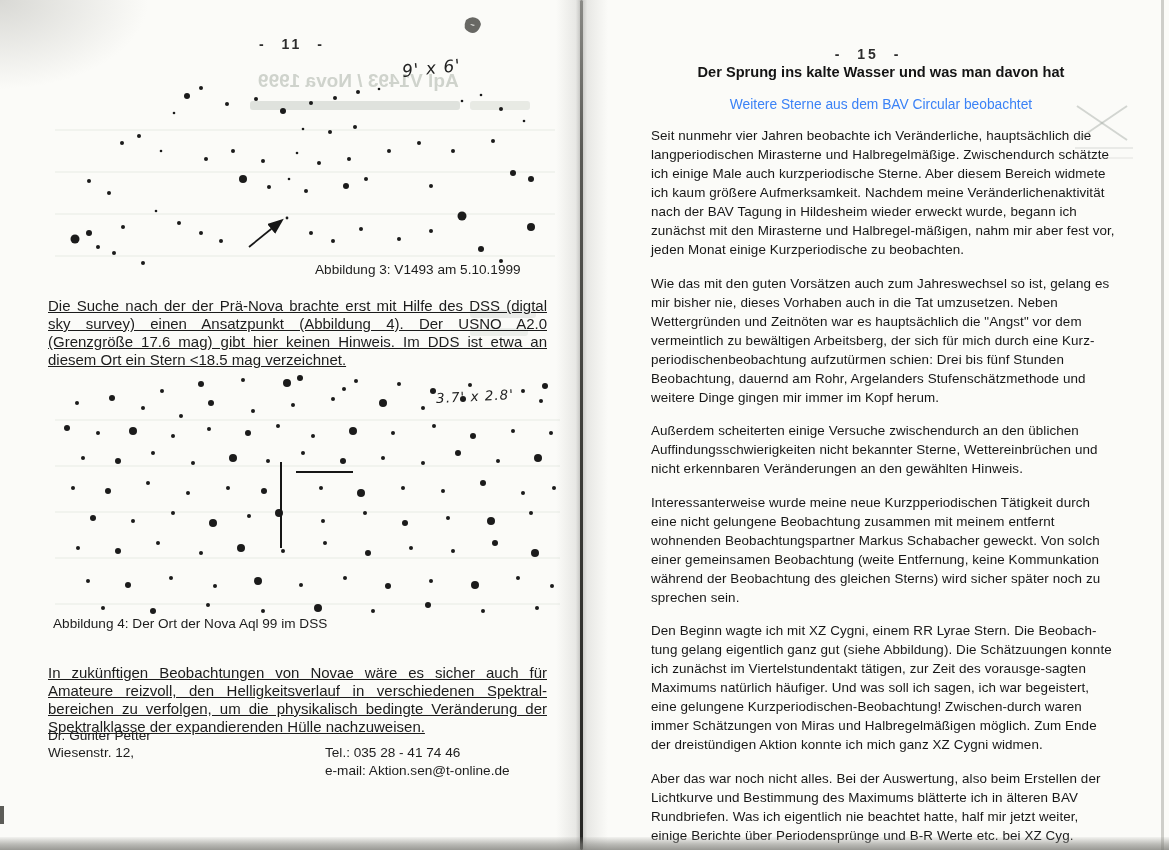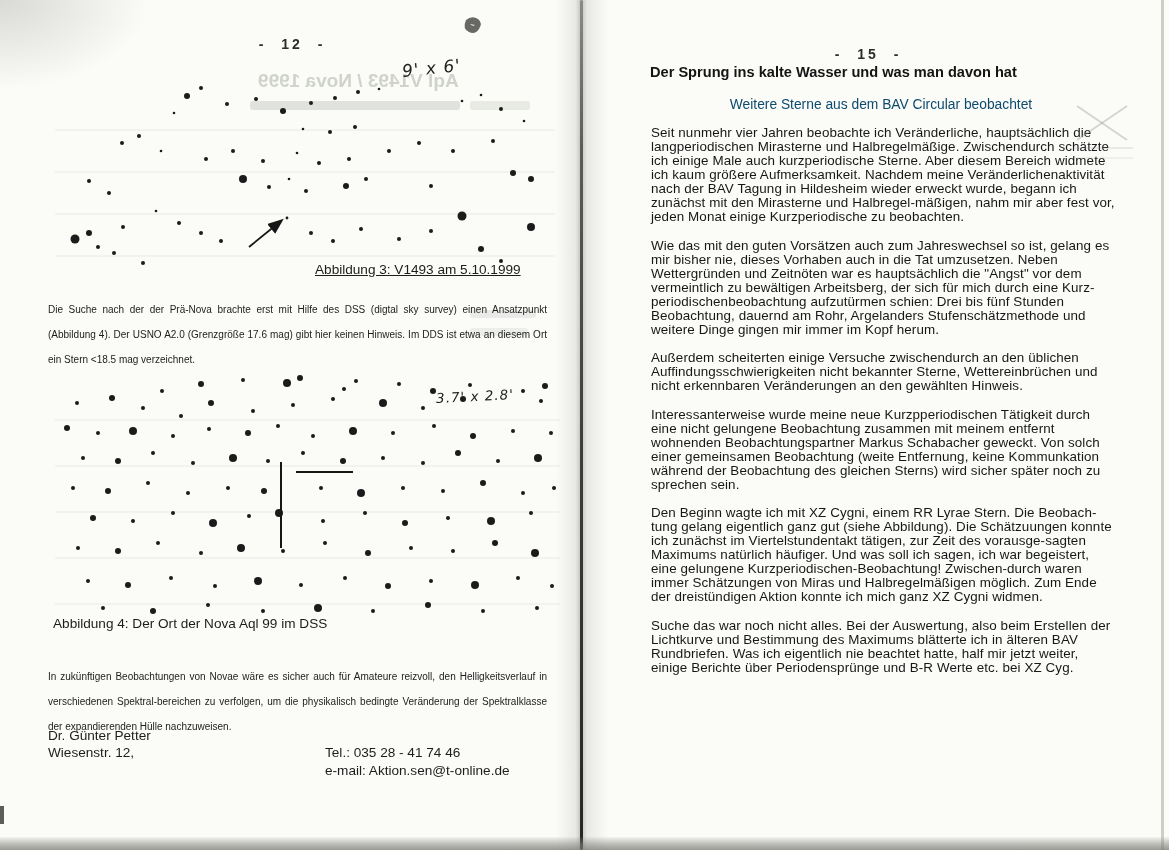--- a/index.html
+++ b/index.html
@@ -16,46 +16,46 @@
     background:linear-gradient(to bottom,#8a8a86 0%,#5a5a56 18%,#3c3c38 55%,#262624 100%);
     border-radius:2px;}
   .bottom-band{left:0;top:837px;width:1169px;height:13px;
     background:linear-gradient(to bottom, rgba(150,150,145,0.08), rgba(135,135,130,0.55) 55%, rgba(120,120,115,0.75));}
   .right-edge{left:1161px;top:0;width:3px;height:850px;background:rgba(150,150,144,0.45);}
   .left-edge-mark{left:0;top:806px;width:4px;height:18px;background:#5c5c58;}
   
   .pg-num{width:120px;text-align:center;font-size:14px;font-weight:bold;
     letter-spacing:3px;word-spacing:8px;color:#2c2c2c;}
   .caption{font-size:13.6px;color:#1c1c1c;}
-  .body-text{width:499px;font-size:10px;line-height:25px;text-align:justify;color:#1c1c1c;}
+  .body-text{width:499px;font-size:15px;line-height:18px;text-align:justify;color:#1c1c1c;text-decoration:underline;}
   .handwriting{font-family:"DejaVu Sans",sans-serif;font-style:italic;color:#222;
     letter-spacing:1px;}
   .hw1{left:402px;top:58px;font-size:17px;transform:rotate(-6deg);}
   .hw2{left:436px;top:388px;font-size:13.5px;transform:rotate(-3deg);}
   .contact{left:48px;top:727px;font-size:13.6px;line-height:17.4px;display:flex;}
   .contact .col-a{width:277px;}
   .contact .col-b{padding-top:17.4px;}
-  .title{left:650px;top:64px;width:462px;text-align:left;font-weight:bold;font-size:14.6px;color:#141414;}
-  .subtitle{left:650px;top:97px;width:462px;text-align:center;font-size:13.8px;color:#0c4a6e;}
+  .title{left:650px;top:64px;width:462px;text-align:center;font-weight:bold;font-size:14.6px;color:#141414;}
+  .subtitle{left:650px;top:97px;width:462px;text-align:center;font-size:13.8px;color:#3b82f6;}
   .paras{left:651px;top:126px;width:464px;}
-  .paras p{margin:0 0 14.5px 0;font-size:13.4px;line-height:14px;color:#171717;letter-spacing:0.1px;}
+  .paras p{margin:0 0 14.5px 0;font-size:13.4px;line-height:19px;color:#171717;letter-spacing:0.1px;}
   
   .bleed-text{left:258px;top:70px;font-size:19px;font-weight:bold;
     color:rgba(158,167,157,0.48);transform:scaleX(-1);white-space:nowrap;}
   .bleed-blob{background:rgba(160,168,158,0.30);border-radius:3px;}
   svg{display:block;}
 </style>
 </head>
 <body>
 
 <div class="scan">
 
   <div class="abs corner-shade"></div>
 
-  <div class="abs pg-num" style="left:232px;top:36px;">- 12 -</div>
+  <div class="abs pg-num" style="left:232px;top:36px;">- 11 -</div>
 
   <div class="abs bleed-text">Aql V1493 / Nova 1999</div>
   <div class="abs bleed-blob" style="left:250px;top:101px;width:210px;height:9px;"></div>
   <div class="abs bleed-blob" style="left:470px;top:101px;width:60px;height:9px;opacity:.7;"></div>
   <div class="abs bleed-blob" style="left:470px;top:310px;width:66px;height:8px;opacity:.6;"></div>
   <div class="abs bleed-blob" style="left:470px;top:328px;width:58px;height:8px;opacity:.5;"></div>
 
   <svg class="abs" style="left:0;top:0;" width="584" height="850" viewBox="0 0 584 850">
     <defs>
       <marker id="ah" markerWidth="9" markerHeight="8" refX="7" refY="3.5" orient="auto">
@@ -253,21 +253,21 @@
         <circle cx="483" cy="611" r="2" fill="#1b1b1b"></circle>
         <circle cx="537" cy="608" r="2" fill="#1b1b1b"></circle>
         <line x1="281" y1="462" x2="281" y2="548" stroke="#161616" stroke-width="2"></line>
         <line x1="296" y1="472" x2="353" y2="472" stroke="#161616" stroke-width="2"></line>
       </g>
   </svg>
 
   <div class="abs handwriting hw1">9' x 6'</div>
   <div class="abs handwriting hw2">3.7' x 2.8'</div>
 
-  <div class="abs caption" style="left:315px;top:262px;text-decoration:underline;">Abbildung 3: V1493 am 5.10.1999</div>
+  <div class="abs caption" style="left:315px;top:262px;">Abbildung 3: V1493 am 5.10.1999</div>
 
   <div class="abs body-text" style="left:48px;top:297px;">Die Suche nach der der Prä-Nova brachte erst mit Hilfe des DSS (digtal sky survey) einen Ansatzpunkt (Abbildung 4). Der USNO A2.0 (Grenzgröße 17.6 mag) gibt hier keinen Hinweis. Im DDS ist etwa an diesem Ort ein Stern &lt;18.5 mag verzeichnet.</div>
 
   <div class="abs caption" style="left:53px;top:616px;">Abbildung 4: Der Ort der Nova Aql 99 im DSS</div>
 
   <div class="abs body-text" style="left:48px;top:664px;">In zukünftigen Beobachtungen von Novae wäre es sicher auch für Amateure reizvoll, den Helligkeitsverlauf in verschiedenen Spektral-bereichen zu verfolgen, um die physikalisch bedingte Veränderung der Spektralklasse der expandierenden Hülle nachzuweisen.</div>
 
   <div class="abs contact">
     <div class="col-a">
       <div>Dr. Günter Petter</div>
@@ -286,21 +286,21 @@
 
   <div class="abs title">Der Sprung ins kalte Wasser und was man davon hat</div>
   <div class="abs subtitle">Weitere Sterne aus dem BAV Circular beobachtet</div>
 
   <div class="abs paras">
       <p>Seit nunmehr vier Jahren beobachte ich Veränderliche, hauptsächlich die langperiodischen Mirasterne und Halbregelmäßige. Zwischendurch schätzte ich einige Male auch kurzperiodische Sterne. Aber diesem Bereich widmete ich kaum größere Aufmerksamkeit. Nachdem meine Veränderlichenaktivität nach der BAV Tagung in Hildesheim wieder erweckt wurde, begann ich zunächst mit den Mirasterne und Halbregel-mäßigen, nahm mir aber fest vor, jeden Monat einige Kurzperiodische zu beobachten.</p>
       <p>Wie das mit den guten Vorsätzen auch zum Jahreswechsel so ist, gelang es mir bisher nie, dieses Vorhaben auch in die Tat umzusetzen. Neben Wettergründen und Zeitnöten war es hauptsächlich die "Angst" vor dem vermeintlich zu bewältigen Arbeitsberg, der sich für mich durch eine Kurz-periodischenbeobachtung aufzutürmen schien: Drei bis fünf Stunden Beobachtung, dauernd am Rohr,  Argelanders Stufenschätzmethode und weitere Dinge gingen mir immer im Kopf herum.</p>
       <p>Außerdem scheiterten einige Versuche zwischendurch an den üblichen Auffindungsschwierigkeiten nicht bekannter Sterne, Wettereinbrüchen und nicht erkennbaren Veränderungen an den gewählten Hinweis.</p>
       <p>Interessanterweise wurde meine neue Kurzpperiodischen Tätigkeit durch eine nicht gelungene Beobachtung zusammen mit meinem entfernt wohnenden Beobachtungspartner Markus Schabacher geweckt. Von solch einer gemeinsamen Beobachtung (weite Entfernung, keine Kommunkation während der Beobachtung des gleichen Sterns) wird sicher später noch zu sprechen sein.</p>
       <p>Den Beginn wagte ich mit XZ Cygni, einem RR Lyrae Stern. Die Beobach-tung gelang eigentlich ganz gut (siehe Abbildung). Die Schätzuungen konnte ich zunächst im Viertelstundentakt tätigen, zur Zeit des vorausge-sagten Maximums natürlich häufiger. Und was soll ich sagen, ich war begeistert, eine gelungene Kurzperiodischen-Beobachtung! Zwischen-durch waren immer Schätzungen von Miras und Halbregelmäßigen möglich. Zum Ende der dreistündigen Aktion konnte ich mich ganz XZ Cygni widmen.</p>
-      <p>Suche das war noch nicht alles. Bei der Auswertung, also beim Erstellen der Lichtkurve und Bestimmung des Maximums blätterte ich in älteren BAV Rundbriefen. Was ich eigentlich nie beachtet hatte, half mir jetzt weiter, einige Berichte über Periodensprünge und B-R Werte etc. bei XZ Cyg.</p>
+      <p>Aber das war noch nicht alles. Bei der Auswertung, also beim Erstellen der Lichtkurve und Bestimmung des Maximums blätterte ich in älteren BAV Rundbriefen. Was ich eigentlich nie beachtet hatte, half mir jetzt weiter, einige Berichte über Periodensprünge und B-R Werte etc. bei XZ Cyg.</p>
     </div>
 
   <svg class="abs" style="left:1075px;top:88px;" width="90" height="95" viewBox="0 0 90 95">
     <g stroke="rgba(150,158,150,0.40)" stroke-width="2" fill="none">
       <line x1="2" y1="18" x2="52" y2="52"></line>
       <line x1="52" y1="18" x2="2" y2="52"></line>
       <line x1="0" y1="60" x2="58" y2="60" stroke-width="1.4" opacity="0.6"></line>
       <line x1="0" y1="70" x2="58" y2="70" stroke-width="1.4" opacity="0.4"></line>
     </g>
   </svg>

